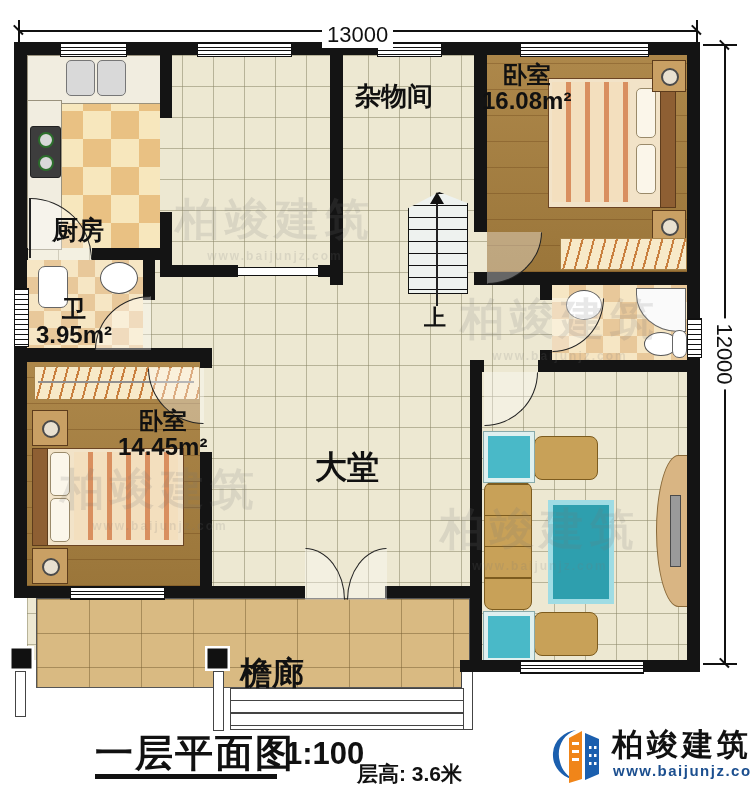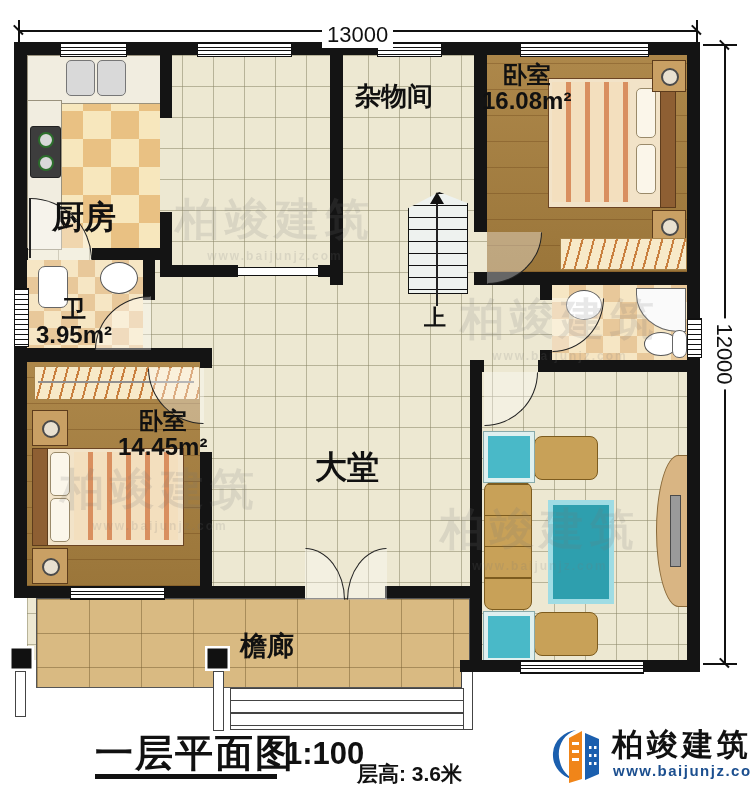--- a/index.html
+++ b/index.html
@@ -203,42 +203,42 @@
   <div class="tvcab" style="left:656px;top:455px;width:30px;height:150px;z-index:3;"></div>
   <div class="tv" style="left:670px;top:495px;width:9px;height:70px;z-index:3;"></div>
 
   <div class="column" style="left:9px;top:646px;width:25px;height:25px;"></div>
   <div class="column" style="left:205px;top:646px;width:25px;height:25px;"></div>
   <div class="post" style="left:15px;top:671px;width:9px;height:44px;"></div>
   <div class="post" style="left:213px;top:671px;width:9px;height:58px;"></div>
   <div class="post" style="left:461px;top:662px;width:10px;height:66px;"></div>
   <div class="steps" style="left:230px;top:688px;width:232px;height:40px;"></div>
 
-  <div class="room-label" style="left:52px;top:200px;font-size:32px;">
+  <div class="room-label" style="left:52px;top:216px;font-size:26px;">
     <div>厨房</div>
   </div>
   <div class="room-label" style="left:355px;top:82px;font-size:26px;">
     <div>杂物间</div>
   </div>
   <div class="room-label" style="left:482px;top:62px;font-size:24px;">
     <div>卧室</div>
     <div>16.08m²</div>
   </div>
   <div class="room-label" style="left:36px;top:296px;font-size:24px;">
     <div>卫</div>
     <div>3.95m²</div>
   </div>
   <div class="room-label" style="left:118px;top:408px;font-size:24px;">
     <div>卧室</div>
     <div>14.45m²</div>
   </div>
   <div class="room-label" style="left:315px;top:450px;font-size:32px;">
     <div>大堂</div>
   </div>
-  <div class="room-label" style="left:240px;top:632px;font-size:27px;">
+  <div class="room-label" style="left:240px;top:656px;font-size:32px;">
     <div>檐廊</div>
   </div>
 
   <div class="wm" style="left:150px;top:190px;width:250px;">
     <div class="big">柏竣建筑</div>
     <div class="small">www.baijunjz.com</div>
   </div>
   <div class="wm" style="left:430px;top:290px;width:260px;">
     <div class="big">柏竣建筑</div>
     <div class="small">www.baijunjz.com</div>

